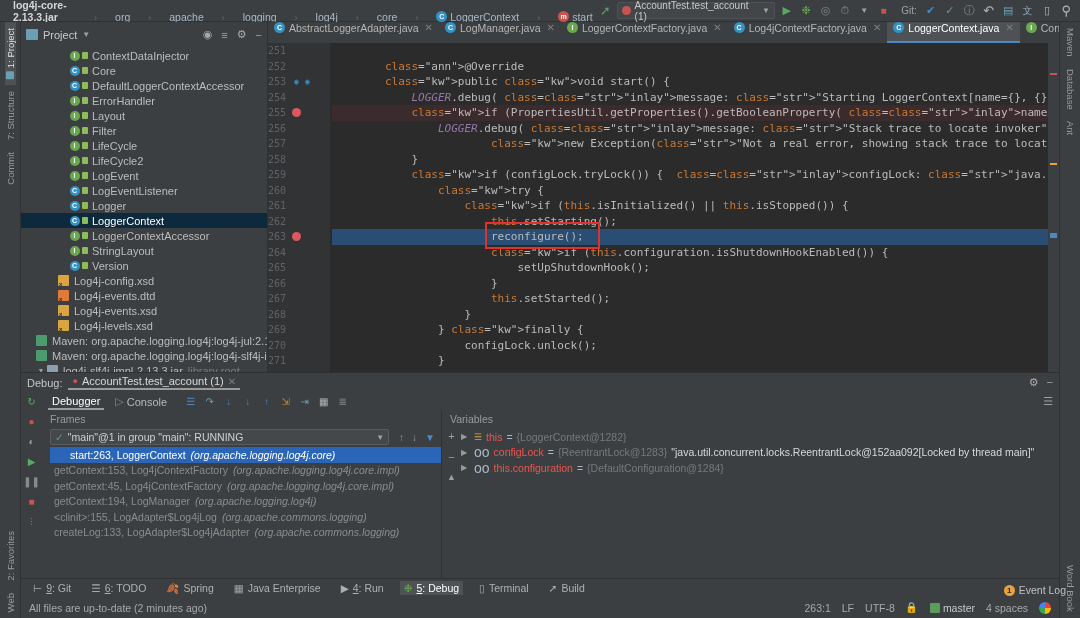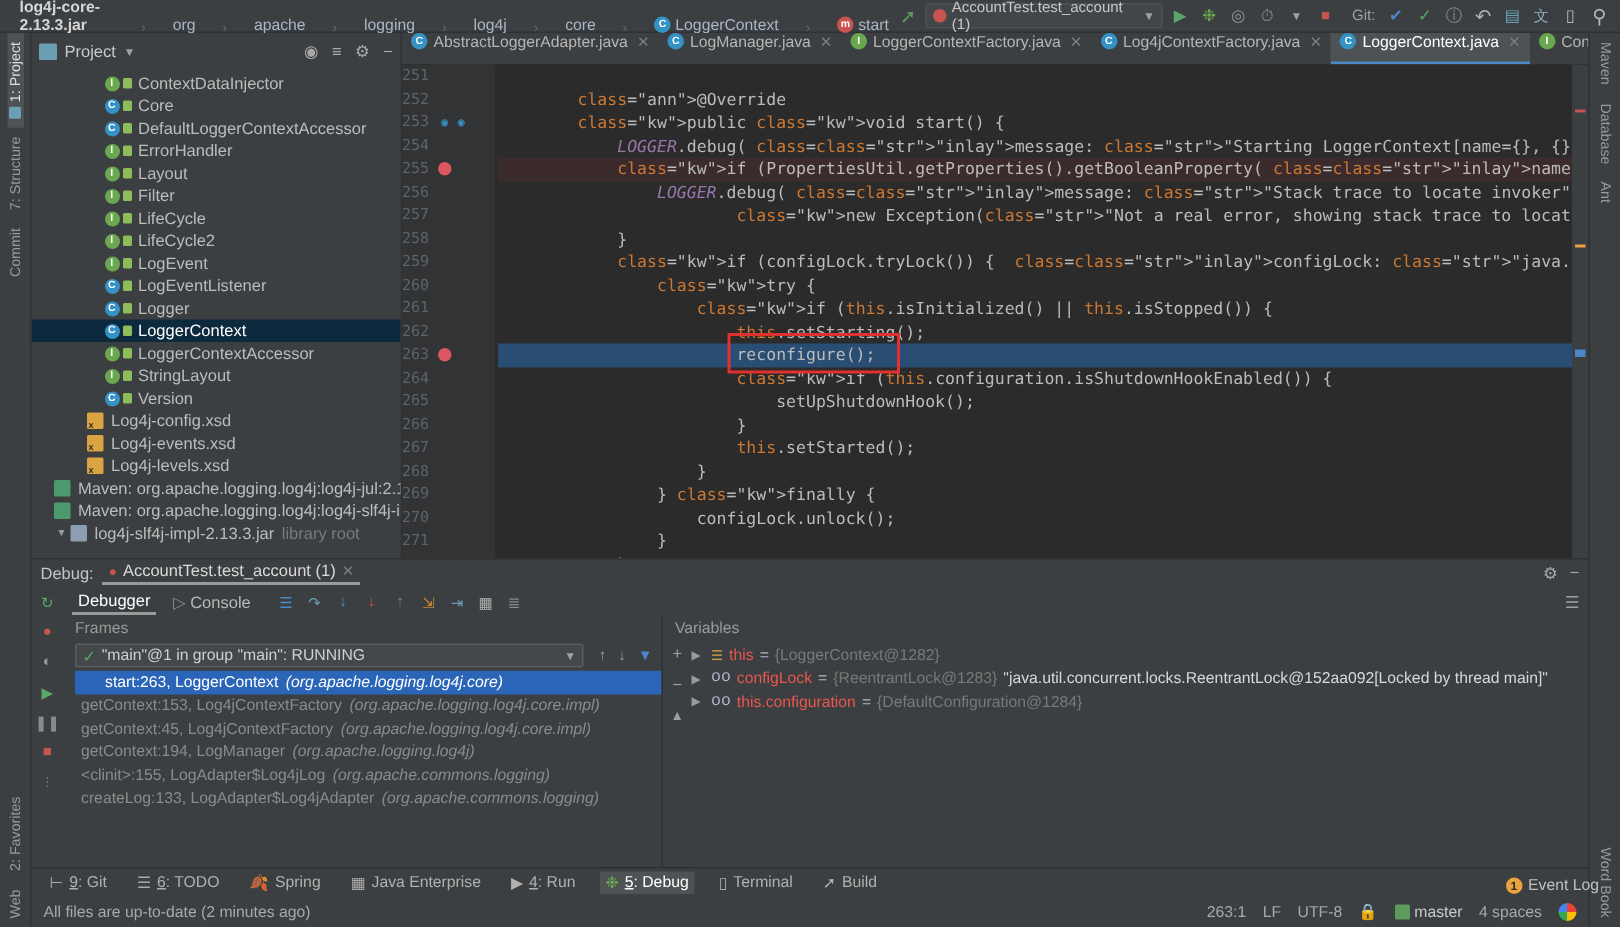--- a/index.html
+++ b/index.html
@@ -150,21 +150,21 @@
   .vars-ctl { width:19px; flex:0 0 19px; display:flex; flex-direction:column;
     align-items:center; padding-top:3px; gap:9px; color:#a0a0a0; font-size:11px; }
   .vlist { flex:1; padding-top:2px; }
   .vrow { height:15.5px; font-size:10.5px; display:flex; align-items:center; gap:4px;
     color:#bcbcbc; white-space:nowrap; }
   .vrow .tri { color:#9a9a9a; font-size:8px; width:9px; }
   .vname { color:#e8564f; }
   .veq { color:#a9b7c6; }
   .vtype { color:#787878; }
   .vstr { color:#d8d8d8; }
-  .vbadge { color:#a9b7c6; font-size:11px;font-family:Liberation Mono, monospace; }
+  .vbadge { color:#a9b7c6; font-size:14px; }
   .fieldico{ color:#d7a441; font-size:9px; }
 
   
   .toolstrip { height:19px; background:#3c3f41; display:flex; align-items:center;
     gap:12px; padding:0 8px; flex:0 0 19px; border-top:1px solid #2f3133; }
   .tool { font-size:10.5px; color:#b0b0b0; display:flex; align-items:center; gap:4px; padding:1px 4px;}
   .tool.active { background:#4e5254; color:#ffffff; }
   .tool u { text-decoration:underline; }
 
   .status { height:21px; background:#3c3f41; display:flex; align-items:center;
@@ -407,20 +407,28 @@
                 <span class="lock"></span>
                 <span style="margin-left:4px">Version</span>
               </div>
               <div class="row">
                 <span style="width:26px;flex:0 0 26px"></span>
                 <span class="arrow"></span>
                 <span class="ico">
                   <span class="xsd"></span>
                 </span>
                 <span style="margin-left:4px">Log4j-config.xsd</span>
+              </div>
+              <div class="row">
+                <span style="width:26px;flex:0 0 26px"></span>
+                <span class="arrow"></span>
+                <span class="ico">
+                  <span class="xsd dtd"></span>
+                </span>
+                <span style="margin-left:4px">Log4j-events.dtd</span>
               </div>
               <div class="row">
                 <span style="width:26px;flex:0 0 26px"></span>
                 <span class="arrow"></span>
                 <span class="ico">
                   <span class="xsd"></span>
                 </span>
                 <span style="margin-left:4px">Log4j-events.xsd</span>
               </div>
               <div class="row">

